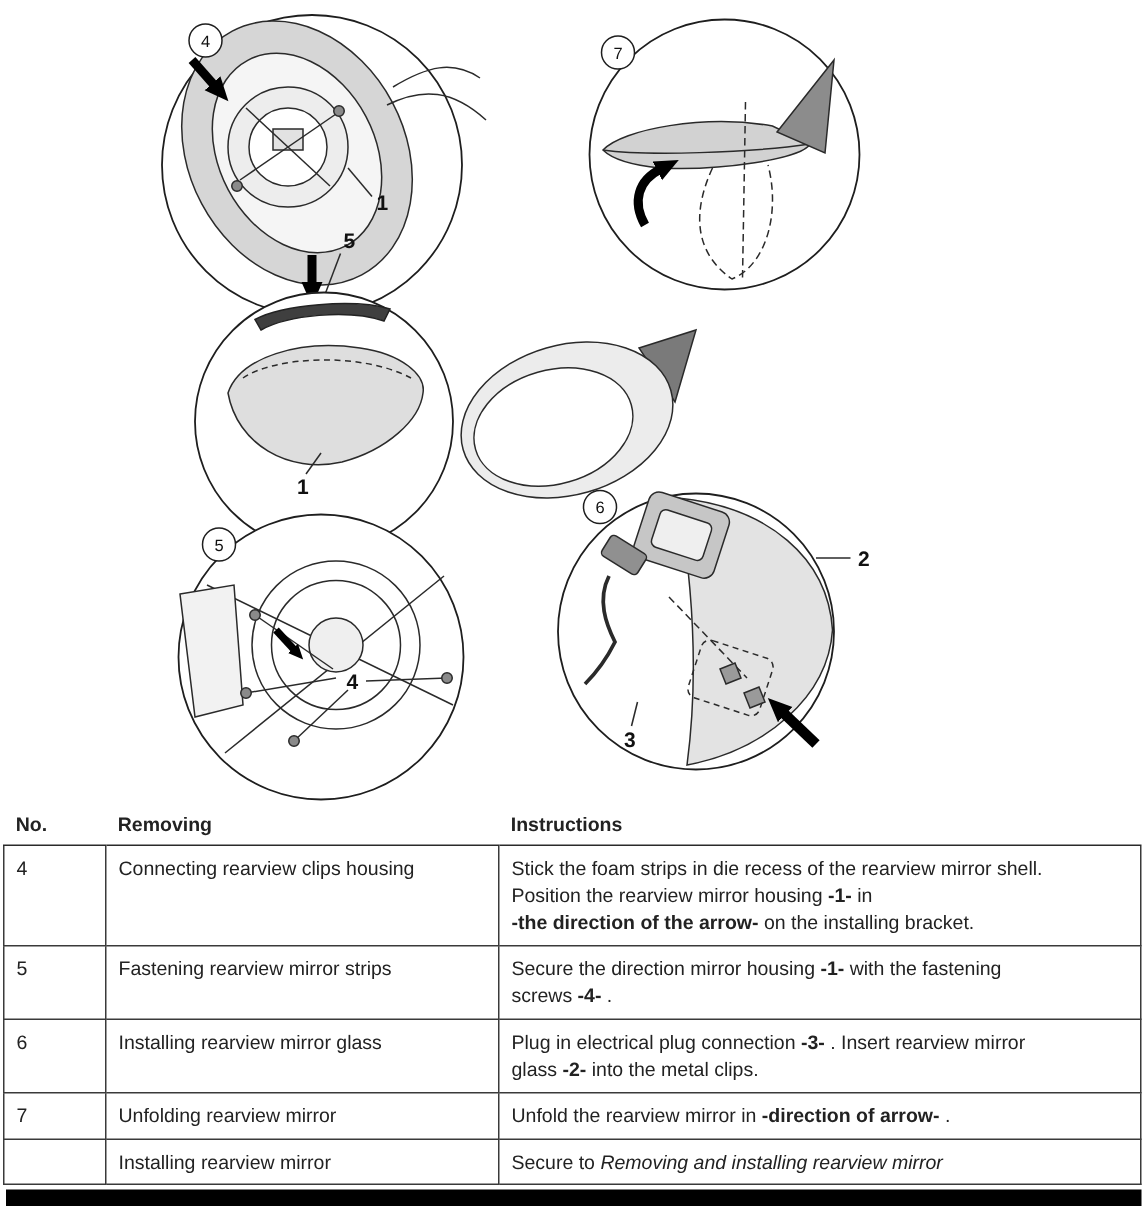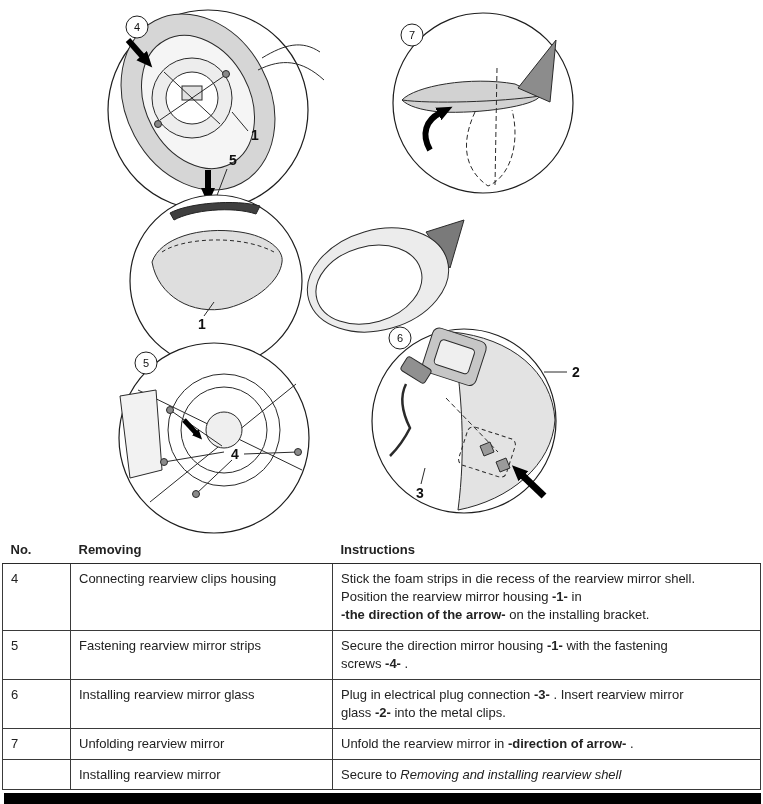--- a/index.html
+++ b/index.html
@@ -201,20 +201,20 @@
         <td class="c-no"><span>7</span></td>
         <td class="c-proc"><span>Unfolding rearview mirror</span></td>
         <td class="c-instr">
           <span>Unfold the rearview mirror in </span><b>-direction of arrow-</b><span> .</span>
         </td>
       </tr>
       <tr>
         <td class="c-no"><span></span></td>
         <td class="c-proc"><span>Installing rearview mirror</span></td>
         <td class="c-instr">
-          <span>Secure to </span><i>Removing and installing rearview shell</i>
+          <span>Secure to </span><i>Removing and installing rearview mirror</i>
         </td>
       </tr>
     </tbody>
   </table>
 
   <div class="bottom-bar"></div>
 </div>
 
 </body></html>

